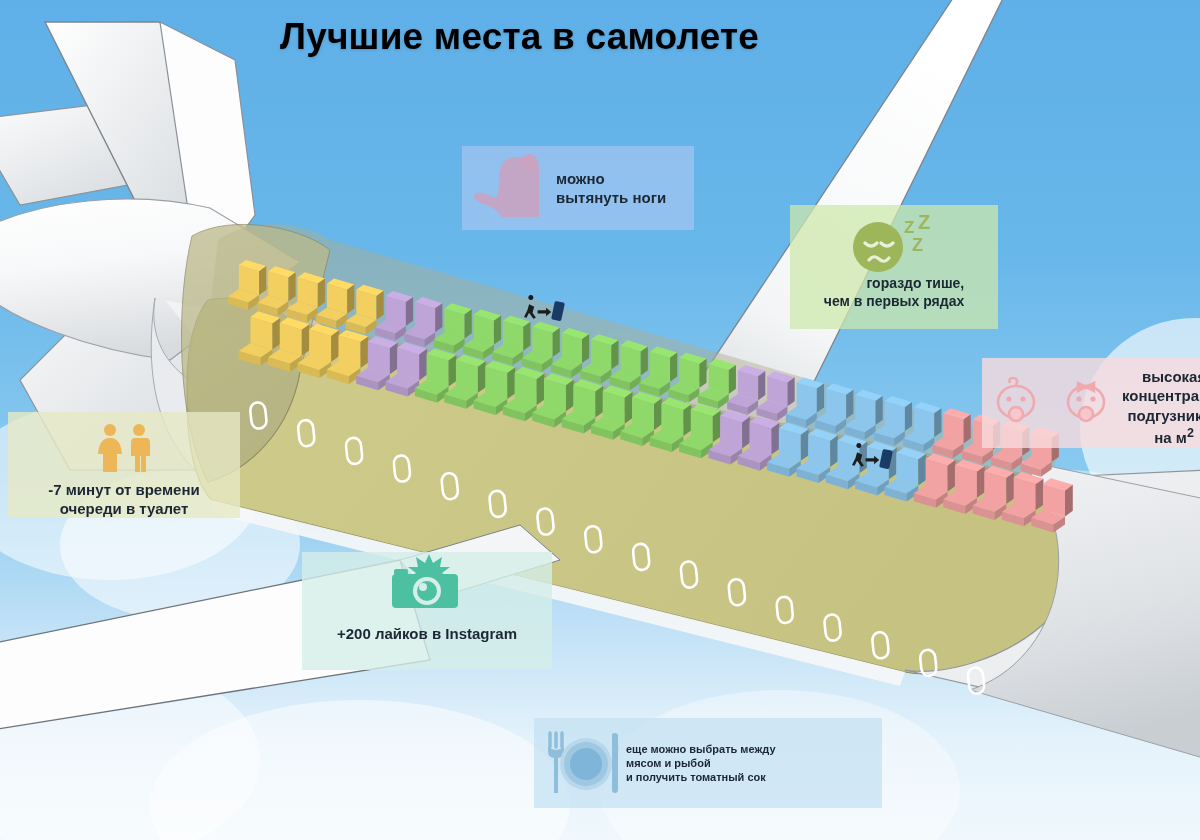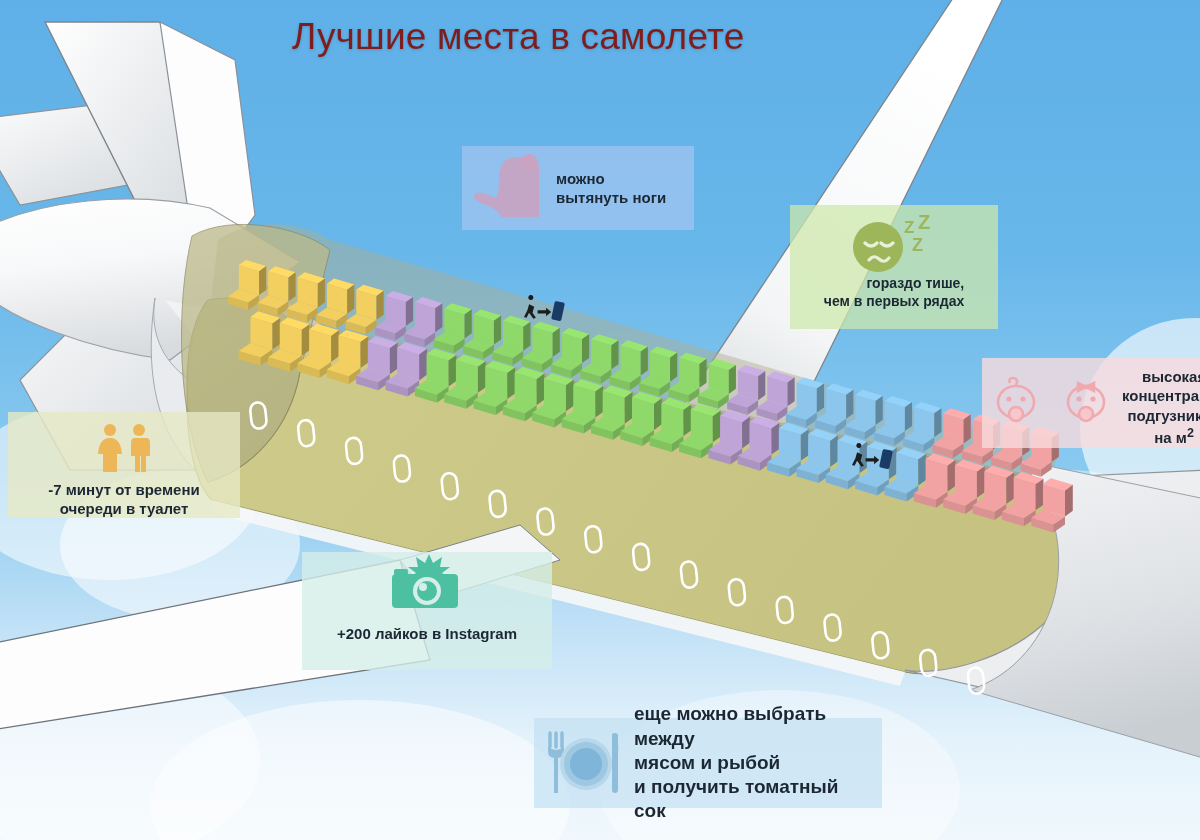--- a/index.html
+++ b/index.html
@@ -39,25 +39,25 @@
             flex-direction:column;justify-content:flex-start;padding-top:10px;}
   #c-toilet .ctext{font-size:15px;text-align:center;margin-top:6px;}
 
   
   #c-insta{left:302px;top:552px;width:250px;height:118px;background:rgba(213,238,232,.80);
            flex-direction:column;justify-content:flex-start;padding-top:0;}
   #c-insta .ctext{font-size:15px;text-align:center;margin-top:10px;}
 
   
   #c-food{left:534px;top:718px;width:348px;height:90px;background:rgba(196,224,243,.72);padding:6px 10px;}
-  #c-food .ctext{font-size:19px;margin-left:8px;}
-
-  
-  #title{position:absolute;left:292px;top:16px;font-size:37px;color:#7f1d1d;
-         letter-spacing:.2px;text-shadow:0 1px 3px rgba(60,110,160,.45);font-weight:400;}
+  #c-food .ctext{font-size:11px;margin-left:0;}
+
+  
+  #title{position:absolute;left:280px;top:16px;font-size:37px;color:#000000;
+         letter-spacing:.2px;text-shadow:0 1px 3px rgba(60,110,160,.45);font-weight:700;}
 </style>
 </head>
 <body>
 
 <div id="stage">
 
   <div class="sky"></div>
 
   <div class="cloud" style="left:-40px;top:400px;width:300px;height:180px;"></div>
   <div class="cloud" style="left:60px;top:470px;width:240px;height:150px;"></div>

